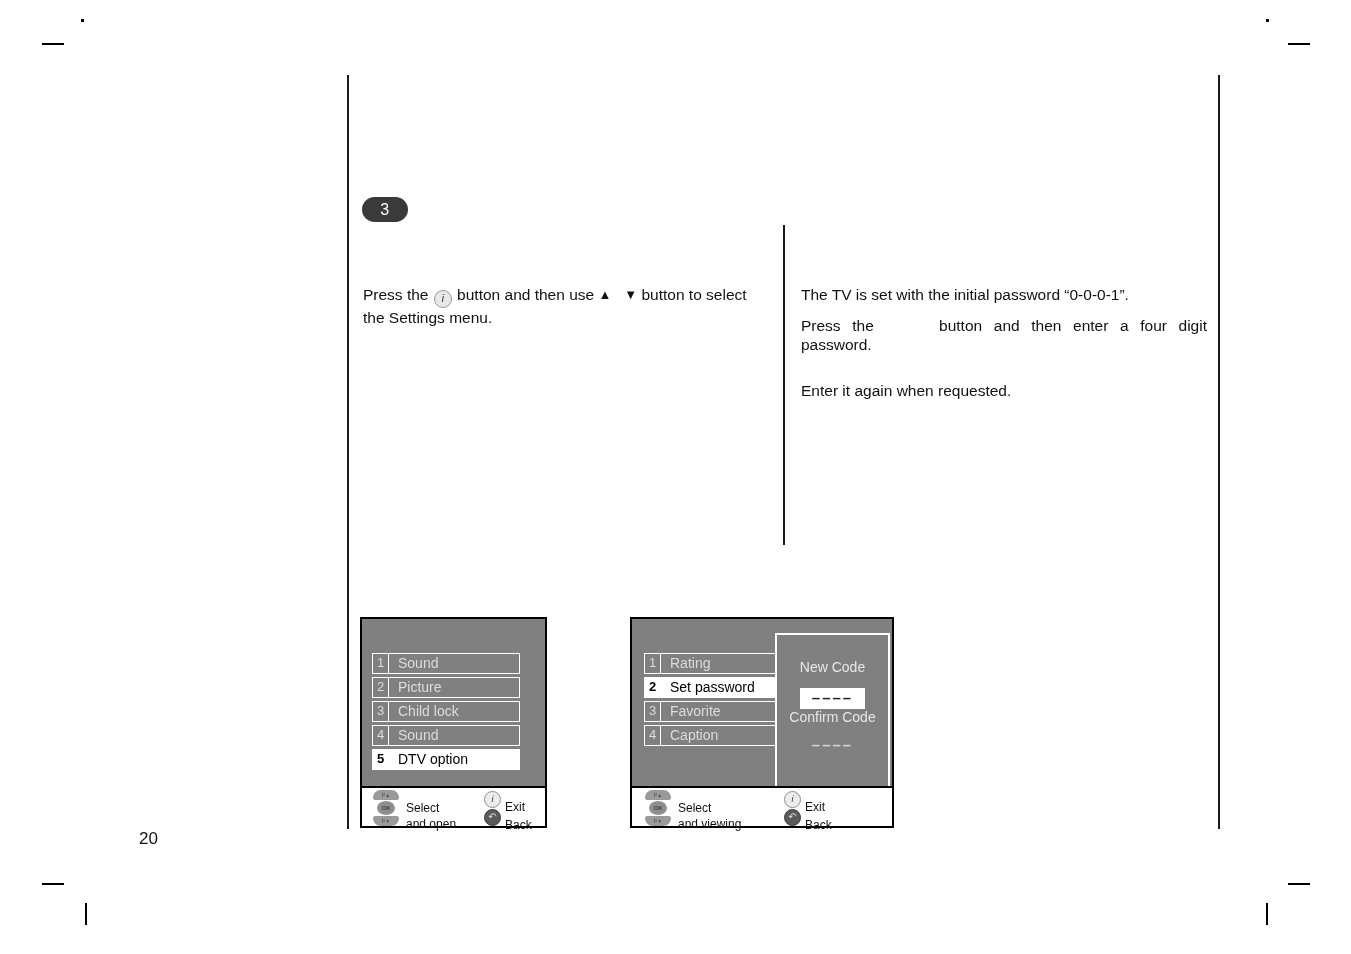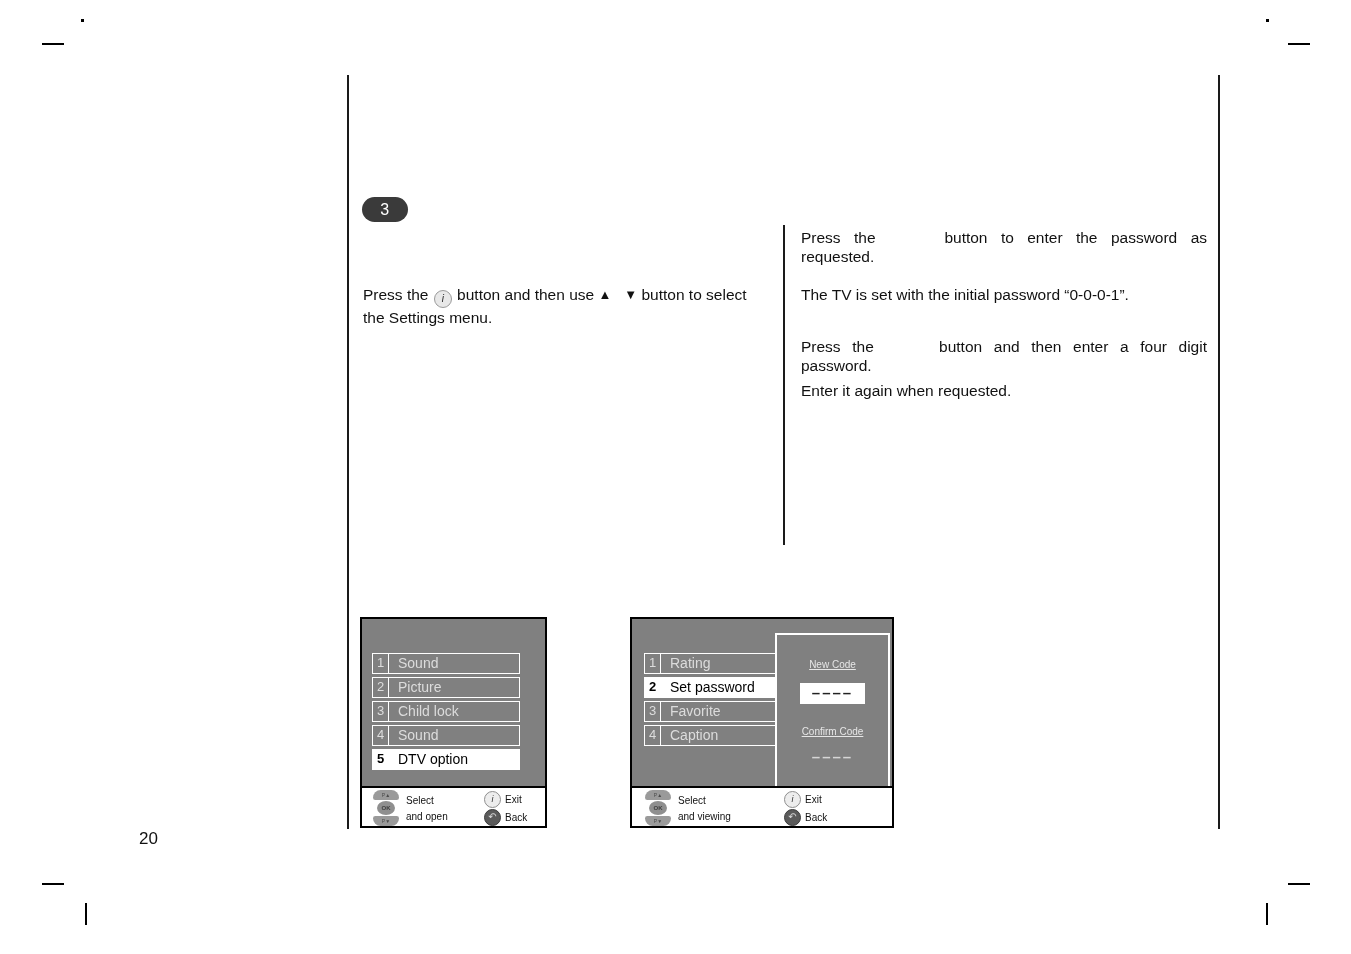--- a/index.html
+++ b/index.html
@@ -123,23 +123,24 @@
   .osd-footer {
     position: absolute;
     left: 0; right: 0; bottom: 0;
     height: 40px;
     background: #ffffff;
     border-top: 2px solid #000000;
     box-sizing: border-box;
   }
   .osd-footer .hint {
     position: absolute;
-    font-size: 10px;
+    font-size: 12px;
     line-height: 15px;
     color: #111;
+    margin-top: 8px;
   }
 
   
   .dpad {
     position: absolute;
     width: 26px; height: 36px;
   }
   .dpad .arc {
     position: absolute;
     left: 0; width: 26px; height: 10px;
@@ -178,22 +179,21 @@
   
   .code-panel {
     position: absolute;
     border: 2px solid #ffffff;
     box-sizing: border-box;
     background: #808080;
     text-align: center;
   }
   .code-title {
     color: #e6e6e6;
-    font-size: 10px;
-    text-decoration: underline;
+    font-size: 14px;
   }
   .code-box {
     display: inline-block;
     background: #ffffff;
     color: #222222;
     font-size: 15px;
     letter-spacing: 2px;
     padding: 1px 12px 3px 12px;
     font-weight: bold;
   }
@@ -240,31 +240,26 @@
     <span>Press the</span>
     <span class="i-btn">i</span>
     <span>button and then use</span>
     <span class="arrow-up">▲</span>
     &nbsp;
     <span class="arrow-dn">▼</span>
     <span>button to select the Settings menu.</span>
   </div>
 
 
-  <div class="para justify col-right" style="top:228px;">
-    <span>Press the</span>
-    <span class="blank-btn"></span>
-    <span>button to enter the password as requested.</span>
-  </div>
 
   <div class="para col-right" style="top:285px;">
     <span>The TV is set with the initial password “0-0-0-1”.</span>
   </div>
 
-  <div class="para justify col-right" style="top:337px;">
+  <div class="para justify col-right" style="top:316px;">
     <span>Press the</span>
     <span class="blank-btn"></span>
     <span>button and then enter a four digit password.</span>
   </div>
 
   <div class="para col-right" style="top:381px;">
     <span>Enter it again when requested.</span>
   </div>
 
 
@@ -339,21 +334,21 @@
         <div class="osd-num">4</div>
         <div class="osd-label">Caption</div>
       </div>
     </div>
 
     <div class="code-panel" style="left:143px; top:14px; width:115px; height:157px;">
       <div class="code-title" style="margin-top:24px;">New Code</div>
       <div style="margin-top:13px;">
         <span class="code-box">––––</span>
       </div>
-      <div class="code-title" style="margin-top:22px;">Confirm Code</div>
+      <div class="code-title" style="margin-top:0;">Confirm Code</div>
       <div class="code-dashes-plain" style="margin-top:11px;">––––</div>
     </div>
 
     <div class="osd-footer">
       <div class="dpad" style="left:13px; top:2px;">
         <div class="arc top">P▲</div>
         <div class="ok">OK</div>
         <div class="arc bottom">P▼</div>
       </div>
 

